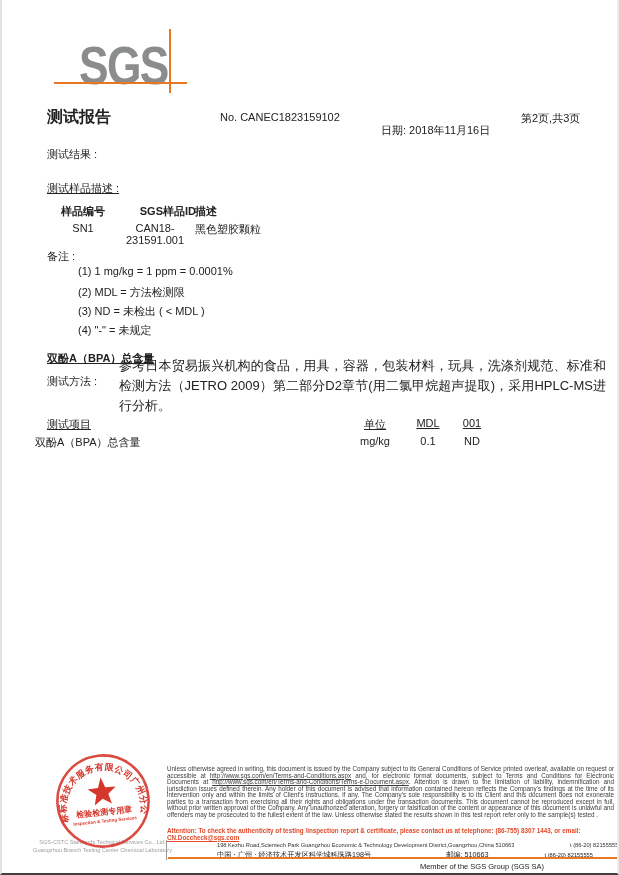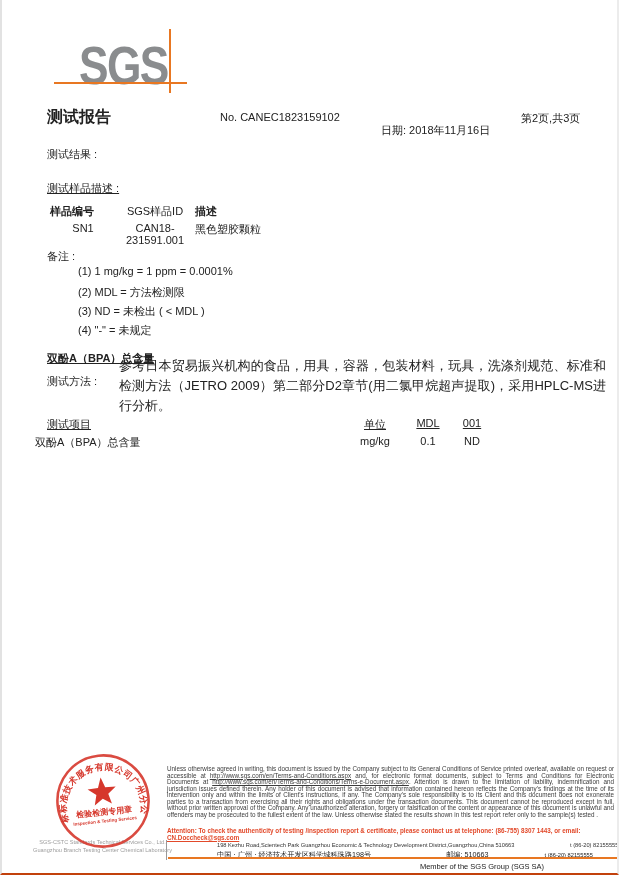--- a/index.html
+++ b/index.html
@@ -8,21 +8,21 @@
     font-family:"Liberation Sans","DejaVu Sans",sans-serif;
     color:#222;
   }
   .page {
     position:relative;
     width:619px; height:875px;
     margin:0 auto;
     background:#fff;
     border-left:2px solid #e2e2e2;
     border-right:2px solid #ececec;
-    border-bottom:2px solid #c2410c;
+    border-bottom:2px solid #404040;
     overflow:hidden;
   }
   .abs { position:absolute; }
 
   
   .logo-text {
     left:77px; top:38px;
     font-size:54px; font-weight:bold; line-height:1;
     letter-spacing:-2px; color:#8a8c8e;
     transform:scaleX(0.82); transform-origin:left top;
@@ -36,22 +36,22 @@
   .report-date { left:379px; top:111px; font-size:11px;margin-top:12px; }
   .report-page { left:519px; top:111px; font-size:11px; }
 
   .label { font-size:11px; }
   .u { text-decoration:underline; }
 
   .test-result-label { left:45px; top:147px; }
   .sample-desc-label { left:45px; top:181px; }
 
   
-  .st-h1 { left:48px;  top:204px; width:66px; text-align:left; font-weight:bold; }
-  .st-h2 { left:112px; top:204px; width:82px; text-align:center; font-weight:normal; }
+  .st-h1 { left:48px;  top:204px; width:66px; text-align:center; font-weight:bold; }
+  .st-h2 { left:112px; top:204px; width:82px; text-align:right; font-weight:bold; }
   .st-h3 { left:193px; top:204px; font-weight:bold; }
   .st-c1 { left:48px;  top:222px; width:66px; text-align:center; }
   .st-c2 { left:108px; top:222px; width:90px; text-align:center; }
   .st-c3 { left:193px; top:222px; }
 
   .notes-label { left:45px; top:249px; }
   .note-line { left:76px; font-size:11px; }
 
   .bpa-title { left:45px; top:351px; font-size:11px; font-weight:bold; text-decoration:underline; }
 

